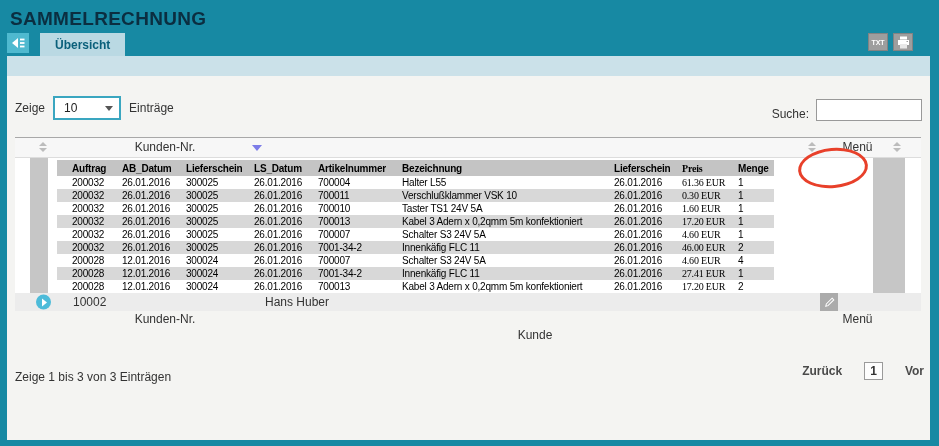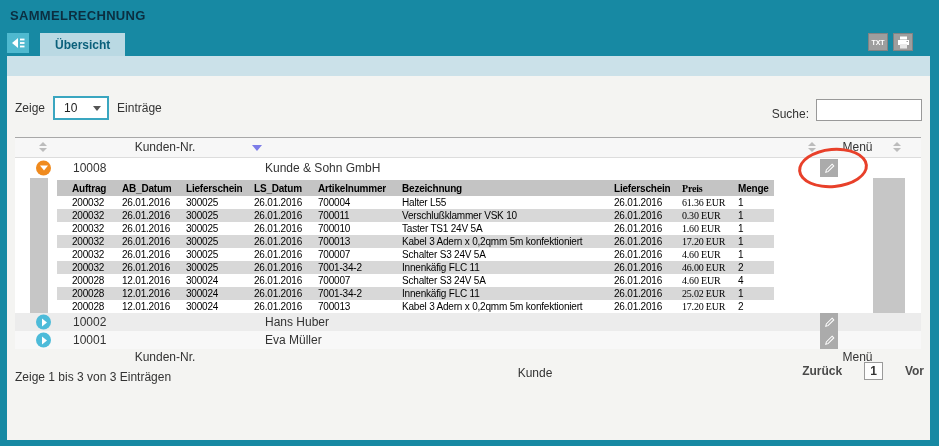--- a/index.html
+++ b/index.html
@@ -1,21 +1,21 @@
 <!DOCTYPE html>
 <html><head>
 <meta charset="utf-8">
 <style>
   html,body{margin:0;padding:0;background:#ffffff;}
   .page{position:relative;width:939px;height:446px;background:#1789A3;
         font-family:"Liberation Sans",sans-serif;overflow:hidden;}
 
   
   .titlebar{position:absolute;left:0;top:0;right:0;height:31px;}
-  .titlebar span{position:absolute;left:10px;top:8px;font-size:13px;font-weight:bold;
+  .titlebar span{position:absolute;left:10px;top:8px;font-size:19px;font-weight:bold;
                  color:#0b2e40;letter-spacing:.3px;}
 
   
   .tabrow{position:absolute;left:7px;top:31px;right:9px;height:25px;}
   .collapse-btn{position:absolute;left:0;top:2px;width:22px;height:20px;background:#4fb9cf;
                 display:flex;align-items:center;justify-content:center;cursor:pointer;}
   .tab{position:absolute;left:33px;top:2px;height:24px;background:#bad9e3;
        padding:0 15px;display:flex;align-items:center;cursor:pointer;}
   .tab span{font-size:12px;font-weight:bold;color:#0a607b;}
   .txt-btn{position:absolute;right:42px;top:2px;width:20px;height:18px;background:#9e9e9e;
@@ -25,21 +25,21 @@
              border:1px solid #838383;display:flex;align-items:center;justify-content:center;
              box-sizing:border-box;cursor:pointer;}
 
   
   .strip{position:absolute;left:7px;top:56px;right:9px;height:20px;background:#cbe1e9;}
   .content{position:absolute;left:7px;top:76px;right:9px;bottom:6px;background:#f4f4f2;}
 
   
   .ctl-left{position:absolute;left:8px;top:19px;height:26px;display:flex;align-items:center;
             font-size:12px;color:#333;}
-  .select{width:56px;height:24px;border:2px solid #3aa6c0;background:#ffffff;margin:0 8px;
+  .select{width:68px;height:24px;border:2px solid #3aa6c0;background:#ffffff;margin:0 8px;
           display:flex;align-items:center;box-sizing:border-box;cursor:pointer;}
   .select .val{flex:1;padding-left:9px;font-size:12px;color:#222;}
   .caret{width:0;height:0;border-left:4px solid transparent;border-right:4px solid transparent;
          border-top:5px solid #555;margin-right:6px;}
   .ctl-right{position:absolute;right:8px;top:19px;height:26px;display:flex;align-items:flex-end;
              font-size:12px;color:#333;}
   .search{width:106px;height:22px;border:1px solid #999;background:#fff;margin-left:7px;
           box-sizing:border-box;font-size:12px;padding:0 4px;font-family:"Liberation Sans",sans-serif;}
 
   
@@ -175,32 +175,20 @@
             <i class="up"></i>
             <i class="dn"></i>
           </span>
         <span class="h-menu">Menü</span>
         <span class="sort-both s3">
             <i class="up"></i>
             <i class="dn"></i>
           </span>
       </div>
 
-      <div class="mrow row0">
-        <span class="expander open">
-            <i class="tri-down"></i>
-          </span>
-        <span class="c-nr">10008</span>
-        <span class="c-kunde">Kunde &amp; Sohn GmbH</span>
-        <button class="pencil">
-          <svg width="13" height="13" viewBox="0 0 14 14">
-            <path d="M9.8 2.4 L11.6 4.2 L5.4 10.4 L3.0 11.0 L3.6 8.6 Z" fill="none" stroke="#ffffff" stroke-width="1.1"></path>
-          </svg>
-        </button>
-      </div>
 
       <div class="detail">
         <div class="gstrip gl"></div>
         <div class="gstrip gr"></div>
         <table class="dtable">
           <thead>
               <tr id="detail-head-row">
                 <th>Auftrag</th>
                 <th>AB_Datum</th>
                 <th>Lieferschein</th>
@@ -291,21 +279,21 @@
                 <td>4</td>
               </tr>
               <tr class="stripe">
                 <td>200028</td>
                 <td>12.01.2016</td>
                 <td>300024</td>
                 <td>26.01.2016</td>
                 <td>7001-34-2</td>
                 <td>Innenkäfig FLC 11</td>
                 <td>26.01.2016</td>
-                <td>25.02 EUR</td>
+                <td>27.41 EUR</td>
                 <td>1</td>
               </tr>
               <tr>
                 <td>200028</td>
                 <td>12.01.2016</td>
                 <td>300024</td>
                 <td>26.01.2016</td>
                 <td>700013</td>
                 <td>Kabel 3 Adern x 0,2qmm 5m konfektioniert</td>
                 <td>26.01.2016</td>
@@ -322,32 +310,20 @@
           </span>
         <span class="c-nr">10002</span>
         <span class="c-kunde">Hans Huber</span>
         <button class="pencil">
           <svg width="13" height="13" viewBox="0 0 14 14">
             <path d="M9.8 2.4 L11.6 4.2 L5.4 10.4 L3.0 11.0 L3.6 8.6 Z" fill="none" stroke="#ffffff" stroke-width="1.1"></path>
           </svg>
         </button>
       </div>
 
-      <div class="mrow row2">
-        <span class="expander closed">
-            <i class="tri-right"></i>
-          </span>
-        <span class="c-nr">10001</span>
-        <span class="c-kunde">Eva Müller</span>
-        <button class="pencil">
-          <svg width="13" height="13" viewBox="0 0 14 14">
-            <path d="M9.8 2.4 L11.6 4.2 L5.4 10.4 L3.0 11.0 L3.6 8.6 Z" fill="none" stroke="#ffffff" stroke-width="1.1"></path>
-          </svg>
-        </button>
-      </div>
 
       <div class="mfoot">
         <span class="h-nr">Kunden-Nr.</span>
         <span class="h-kunde">Kunde</span>
         <span class="h-menu">Menü</span>
       </div>
 
     </div>
 
     <div class="ellipse"></div>

